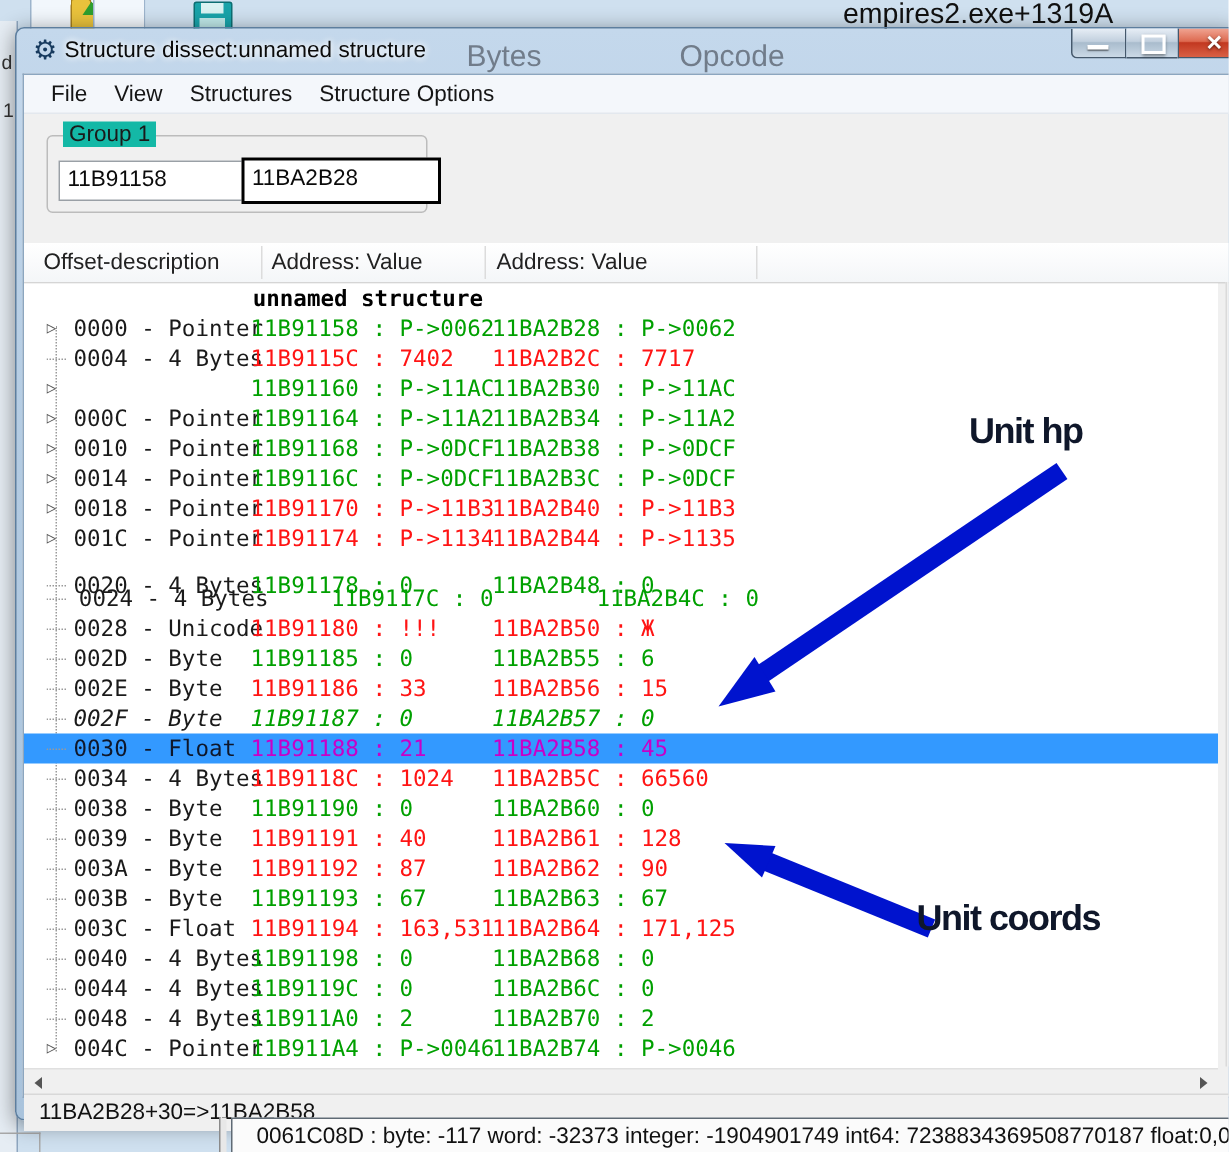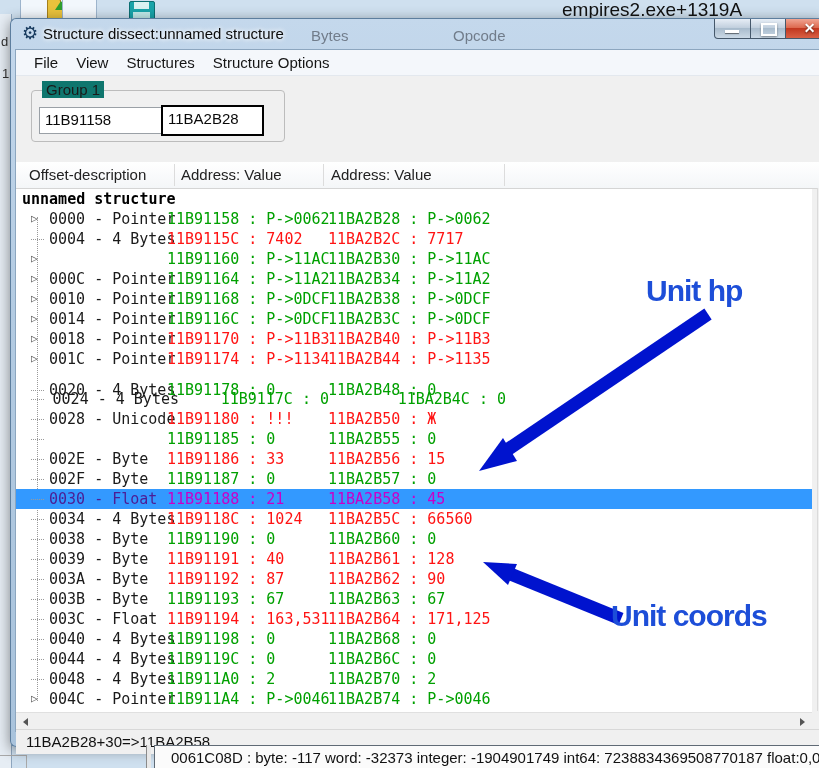--- a/index.html
+++ b/index.html
@@ -26,43 +26,43 @@
 
   
   #win{position:absolute;left:10px;top:18px;width:812px;height:727px;z-index:2;
        background:linear-gradient(180deg,#c4d8ec 0%,#b3cbe2 40%,#a9c3dc 100%);
        border:1px solid #5c7purple;border:1px solid #5d7e9e;border-right:none;
        border-radius:6px 0 0 6px;box-shadow:0 3px 14px rgba(0,0,0,.45);}
   .titlebar{position:absolute;left:0;top:0;width:100%;height:30px;}
   .win-gear{position:absolute;left:11px;top:4px;font-size:18px;color:#173a5e;line-height:20px;}
   .win-title{position:absolute;left:32px;top:6px;font-size:15px;color:#0b0b0b;
        text-shadow:0 0 4px #ffffff,0 0 6px #ffffff;}
-  .ghost{position:absolute;top:8px;font-size:15px;color:rgba(45,50,58,.55);}
+  .ghost{position:absolute;top:8px;font-size:20px;color:rgba(45,50,58,.55);}
   .ghost.bytes{left:300px;}
   .ghost.opcode{left:442px;}
   .capbtns{position:absolute;left:703px;top:0;height:20px;display:flex;}
   .capbtn{height:19px;border:1px solid #45586b;border-top:none;background:linear-gradient(180deg,#e7eef6 0%,#c2d0de 45%,#a9bccd 50%,#cbd9e6 100%);position:relative;}
   .capbtn.min{width:35px;border-radius:0 0 0 4px;}
   .capbtn.max{width:34px;border-left:none;border-right:none;}
   .capbtn.close{width:47px;border-radius:0 0 4px 0;background:linear-gradient(180deg,#f0a492 0%,#dd6a50 45%,#c23820 50%,#d96045 100%);}
   .glyph-min{position:absolute;left:10px;top:11px;width:14px;height:3px;background:#fff;box-shadow:0 1px 1px rgba(0,0,0,.5);}
   .glyph-max{position:absolute;left:10px;top:4px;width:12px;height:9px;border:2px solid #fff;box-shadow:0 1px 2px rgba(0,0,0,.4);}
   .glyph-close{position:absolute;left:0;top:1px;width:100%;text-align:center;color:#fff;font-size:14px;font-weight:bold;text-shadow:0 1px 2px rgba(0,0,0,.6);}
 
   .client{position:absolute;left:4px;top:30px;width:808px;height:681px;background:#f0f0f0;
           border:1px solid #8ca6bf;border-right:none;}
   
   .menubar{position:absolute;left:0;top:0;width:100%;height:26px;background:#f4f7fb;border-bottom:1px solid #e3e8ee;display:flex;align-items:center;padding-left:9px;box-sizing:border-box;}
   .menu-item{font-size:15px;color:#151515;padding:3px 9px;}
   
   .groupbox{position:absolute;left:15px;top:40px;width:252px;height:50px;border:1px solid #bcbcbc;border-radius:4px;}
-  .groupbox-label{position:absolute;left:10px;top:-10px;background:#0f766e;padding:0 4px;font-size:15px;color:#1a1a1a;}
+  .groupbox-label{position:absolute;left:10px;top:-10px;background:#14b8a6;padding:0 4px;font-size:15px;color:#1a1a1a;}
   .addr-input{position:absolute;font-size:15px;color:#0a0a0a;background:#fff;padding:3px 5px;box-sizing:border-box;font-family:"Liberation Sans",sans-serif;}
   .addr-input.a1{left:7px;top:16px;width:130px;height:27px;border:1px solid #9aa0a6;}
-  .addr-input.a2{left:129px;top:14px;width:103px;height:31px;border:2px solid #000;}
+  .addr-input.a2{left:129px;top:14px;width:133px;height:31px;border:2px solid #000;}
   
   .lvheader{position:absolute;left:0;top:112px;width:100%;height:26px;background:linear-gradient(180deg,#ffffff,#f4f6f8);border-bottom:1px solid #d5d5d5;}
   .hcol{position:absolute;top:4px;font-size:15px;color:#222;white-space:nowrap;}
   .hcol0{left:13px;} .hcol1{left:165px;} .hcol2{left:315px;}
   .hdiv{position:absolute;top:2px;width:1px;height:22px;background:#dcdcdc;}
   .hdiv1{left:158px;} .hdiv2{left:307px;} .hdiv3{left:488px;}
   
   .list{position:absolute;left:0;top:139px;width:796px;height:523px;background:#fff;overflow:hidden;}
   .treeline{position:absolute;left:21px;top:28px;width:1px;height:484px;border-left:1px dotted #9a9a9a;}
   .row{position:absolute;left:0;width:100%;height:20px;font-family:"DejaVu Sans Mono",monospace;font-size:15px;line-height:20px;white-space:pre;}
@@ -70,34 +70,34 @@
   .cell.glyph{left:15px;width:14px;color:#555;font-size:11px;line-height:20px;}
   .cell.dash{left:15px;width:13px;height:20px;}
   .cell.dash:before{content:"";position:absolute;left:0;top:10px;width:13px;border-top:1px dotted #9a9a9a;}
   .cell.off{left:33px;width:130px;color:#1a1a1a;}
   .cell.c1{left:151px;width:162px;}
   .cell.c2{left:312px;width:178px;}
   .row.root .off{left:6px;width:300px;font-weight:bold;color:#000;}
   .row.same .c1,.row.same .c2{color:#00a000;}
   .row.diff .c1,.row.diff .c2{color:#ff1414;}
   .row.sel{background:#3399ff;}
-  .row.sel .off{color:#4c1d95;}
+  .row.sel .off{color:#0f172a;}
   .row.sel .c1,.row.sel .c2{color:#c800c8;}
   
   .vscroll{position:absolute;left:810px;top:169px;width:13px;height:523px;background:#f0f0f0;border-left:1px solid #dadada;}
   .hscroll{position:absolute;left:0px;top:662px;width:796px;height:17px;background:#f0f0f0;border-top:1px solid #e0e0e0;}
   .hs-btn{position:absolute;top:1px;width:16px;height:15px;}
   .hs-btn.left{left:2px;} .hs-btn.right{right:2px;}
   .tri-left{position:absolute;left:5px;top:4px;width:0;height:0;border-top:4px solid transparent;border-bottom:4px solid transparent;border-right:5px solid #555;}
   .tri-right{position:absolute;left:6px;top:4px;width:0;height:0;border-top:4px solid transparent;border-bottom:4px solid transparent;border-left:5px solid #555;}
   
   .statusbar{position:absolute;left:0;top:679px;width:100%;height:24px;background:#f0f0f0;border-top:1px solid #d8d8d8;}
   .status-text{position:absolute;left:10px;top:3px;font-size:15px;color:#111;}
   
-  .anno{position:absolute;z-index:6;font-size:30px;font-weight:bold;color:#1d4ed8;letter-spacing:-1px;}
+  .anno{position:absolute;z-index:6;font-size:24px;font-weight:bold;color:#0f172a;letter-spacing:-1px;}
   #anno-hp{left:646px;top:274px;}
   #anno-coords{left:611px;top:599px;}
   #arrows{position:absolute;left:0;top:0;width:819px;height:768px;z-index:5;pointer-events:none;}
 </style>
 </head>
 <body>
 
 <div id="stage">
 
   <div class="bg-topcaption">empires2.exe+1319A</div>
@@ -157,35 +157,35 @@
         <div class="hdiv hdiv2"></div>
         <div class="hdiv hdiv3"></div>
       <span class="hcol hcol0">Offset-description</span>
           <span class="hcol hcol1">Address: Value</span>
           <span class="hcol hcol2">Address: Value</span>
         </div>
 
       <div class="list">
         <div class="treeline"></div>
         <div id="rows">
-            <div class="row plain root" style="top: 0px;"><span class="cell off">unnamed structure</span><span class="cell c1"></span><span class="cell c2"></span></div>
+            <div class="row plain root" style="top: 0px; text-align: right;"><span class="cell off">unnamed structure</span><span class="cell c1"></span><span class="cell c2"></span></div>
             <div class="row same ptr" style="top: 20px;"><span class="cell glyph">▷</span><span class="cell off">0000 - Pointer</span><span class="cell c1">11B91158 : P-&gt;0062</span><span class="cell c2">11BA2B28 : P-&gt;0062</span></div>
             <div class="row diff leaf" style="top: 40px;"><span class="cell dash"></span><span class="cell off">0004 - 4 Bytes</span><span class="cell c1">11B9115C : 7402</span><span class="cell c2">11BA2B2C : 7717</span></div>
             <div class="row same ptr" style="top: 60px;"><span class="cell glyph">▷</span><span class="cell c1">11B91160 : P-&gt;11AC</span><span class="cell c2">11BA2B30 : P-&gt;11AC</span></div>
             <div class="row same ptr" style="top: 80px;"><span class="cell glyph">▷</span><span class="cell off">000C - Pointer</span><span class="cell c1">11B91164 : P-&gt;11A2</span><span class="cell c2">11BA2B34 : P-&gt;11A2</span></div>
             <div class="row same ptr" style="top: 100px;"><span class="cell glyph">▷</span><span class="cell off">0010 - Pointer</span><span class="cell c1">11B91168 : P-&gt;0DCF</span><span class="cell c2">11BA2B38 : P-&gt;0DCF</span></div>
             <div class="row same ptr" style="top: 120px;"><span class="cell glyph">▷</span><span class="cell off">0014 - Pointer</span><span class="cell c1">11B9116C : P-&gt;0DCF</span><span class="cell c2">11BA2B3C : P-&gt;0DCF</span></div>
             <div class="row diff ptr" style="top: 140px;"><span class="cell glyph">▷</span><span class="cell off">0018 - Pointer</span><span class="cell c1">11B91170 : P-&gt;11B3</span><span class="cell c2">11BA2B40 : P-&gt;11B3</span></div>
             <div class="row diff ptr" style="top: 160px;"><span class="cell glyph">▷</span><span class="cell off">001C - Pointer</span><span class="cell c1">11B91174 : P-&gt;1134</span><span class="cell c2">11BA2B44 : P-&gt;1135</span></div>
             <div class="row same leaf" style="top: 180px; margin-top: 11px;"><span class="cell dash"></span><span class="cell off">0020 - 4 Bytes</span><span class="cell c1">11B91178 : 0</span><span class="cell c2">11BA2B48 : 0</span></div>
             <div class="row same leaf" style="top: 200px; text-align: right;"><span class="cell dash"></span><span class="cell off">0024 - 4 Bytes</span><span class="cell c1">11B9117C : 0</span><span class="cell c2">11BA2B4C : 0</span></div>
             <div class="row diff leaf" style="top: 220px;"><span class="cell dash"></span><span class="cell off">0028 - Unicode st</span><span class="cell c1">11B91180 : !!!</span><span class="cell c2">11BA2B50 : Ж</span></div>
-            <div class="row same leaf" style="top: 240px;"><span class="cell dash"></span><span class="cell c1">11B91185 : 0</span><span class="cell c2">11BA2B55 : 0</span></div>
+            <div class="row same leaf" style="top: 240px;"><span class="cell dash"></span><span class="cell off">002D - Byte</span><span class="cell c1">11B91185 : 0</span><span class="cell c2">11BA2B55 : 6</span></div>
             <div class="row diff leaf" style="top: 260px;"><span class="cell dash"></span><span class="cell off">002E - Byte</span><span class="cell c1">11B91186 : 33</span><span class="cell c2">11BA2B56 : 15</span></div>
-            <div class="row same leaf" style="top: 280px;"><span class="cell dash"></span><span class="cell off">002F - Byte</span><span class="cell c1">11B91187 : 0</span><span class="cell c2">11BA2B57 : 0</span></div>
+            <div class="row same leaf" style="top: 280px; font-style: italic;"><span class="cell dash"></span><span class="cell off">002F - Byte</span><span class="cell c1">11B91187 : 0</span><span class="cell c2">11BA2B57 : 0</span></div>
             <div class="row sel leaf" style="top: 300px;"><span class="cell dash"></span><span class="cell off">0030 - Float</span><span class="cell c1">11B91188 : 21</span><span class="cell c2">11BA2B58 : 45</span></div>
             <div class="row diff leaf" style="top: 320px;"><span class="cell dash"></span><span class="cell off">0034 - 4 Bytes</span><span class="cell c1">11B9118C : 1024</span><span class="cell c2">11BA2B5C : 66560</span></div>
             <div class="row same leaf" style="top: 340px;"><span class="cell dash"></span><span class="cell off">0038 - Byte</span><span class="cell c1">11B91190 : 0</span><span class="cell c2">11BA2B60 : 0</span></div>
             <div class="row diff leaf" style="top: 360px;"><span class="cell dash"></span><span class="cell off">0039 - Byte</span><span class="cell c1">11B91191 : 40</span><span class="cell c2">11BA2B61 : 128</span></div>
             <div class="row diff leaf" style="top: 380px;"><span class="cell dash"></span><span class="cell off">003A - Byte</span><span class="cell c1">11B91192 : 87</span><span class="cell c2">11BA2B62 : 90</span></div>
             <div class="row same leaf" style="top: 400px;"><span class="cell dash"></span><span class="cell off">003B - Byte</span><span class="cell c1">11B91193 : 67</span><span class="cell c2">11BA2B63 : 67</span></div>
             <div class="row diff leaf" style="top: 420px;"><span class="cell dash"></span><span class="cell off">003C - Float</span><span class="cell c1">11B91194 : 163,531</span><span class="cell c2">11BA2B64 : 171,125</span></div>
             <div class="row same leaf" style="top: 440px;"><span class="cell dash"></span><span class="cell off">0040 - 4 Bytes</span><span class="cell c1">11B91198 : 0</span><span class="cell c2">11BA2B68 : 0</span></div>
             <div class="row same leaf" style="top: 460px;"><span class="cell dash"></span><span class="cell off">0044 - 4 Bytes</span><span class="cell c1">11B9119C : 0</span><span class="cell c2">11BA2B6C : 0</span></div>
             <div class="row same leaf" style="top: 480px;"><span class="cell dash"></span><span class="cell off">0048 - 4 Bytes</span><span class="cell c1">11B911A0 : 2</span><span class="cell c2">11BA2B70 : 2</span></div>

